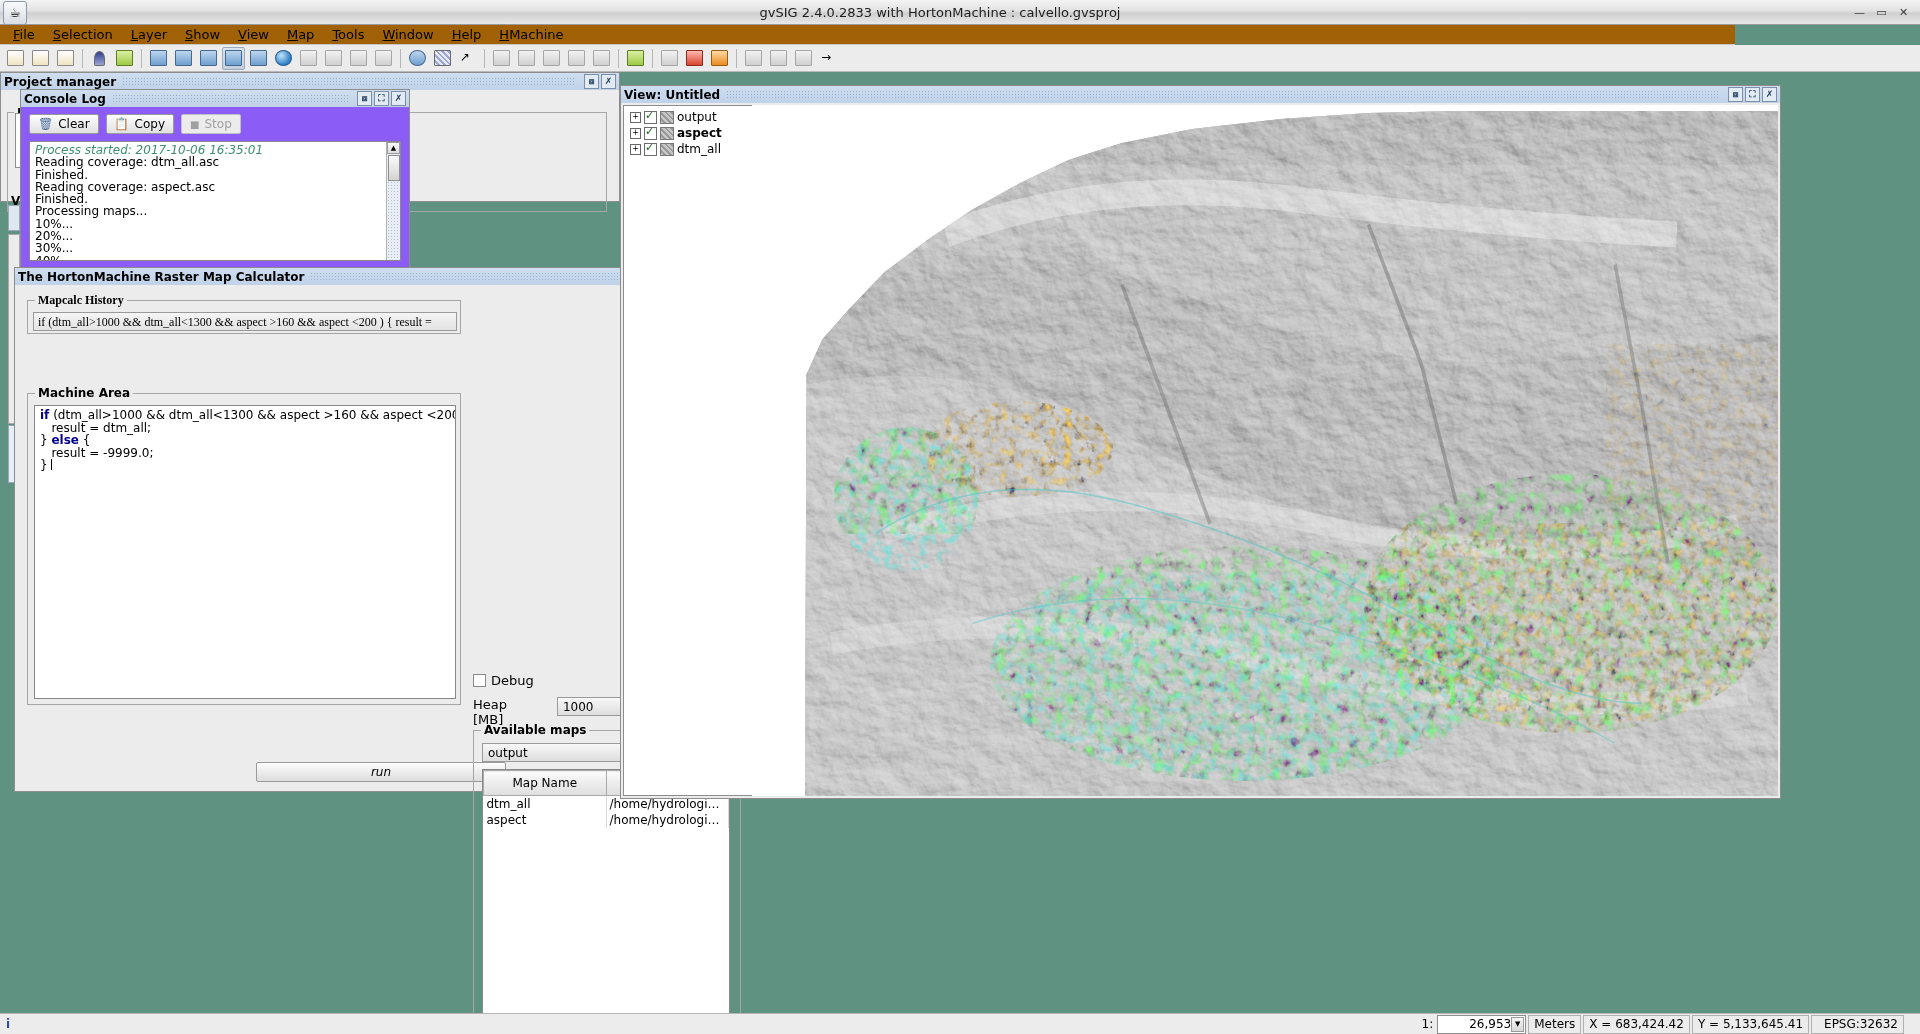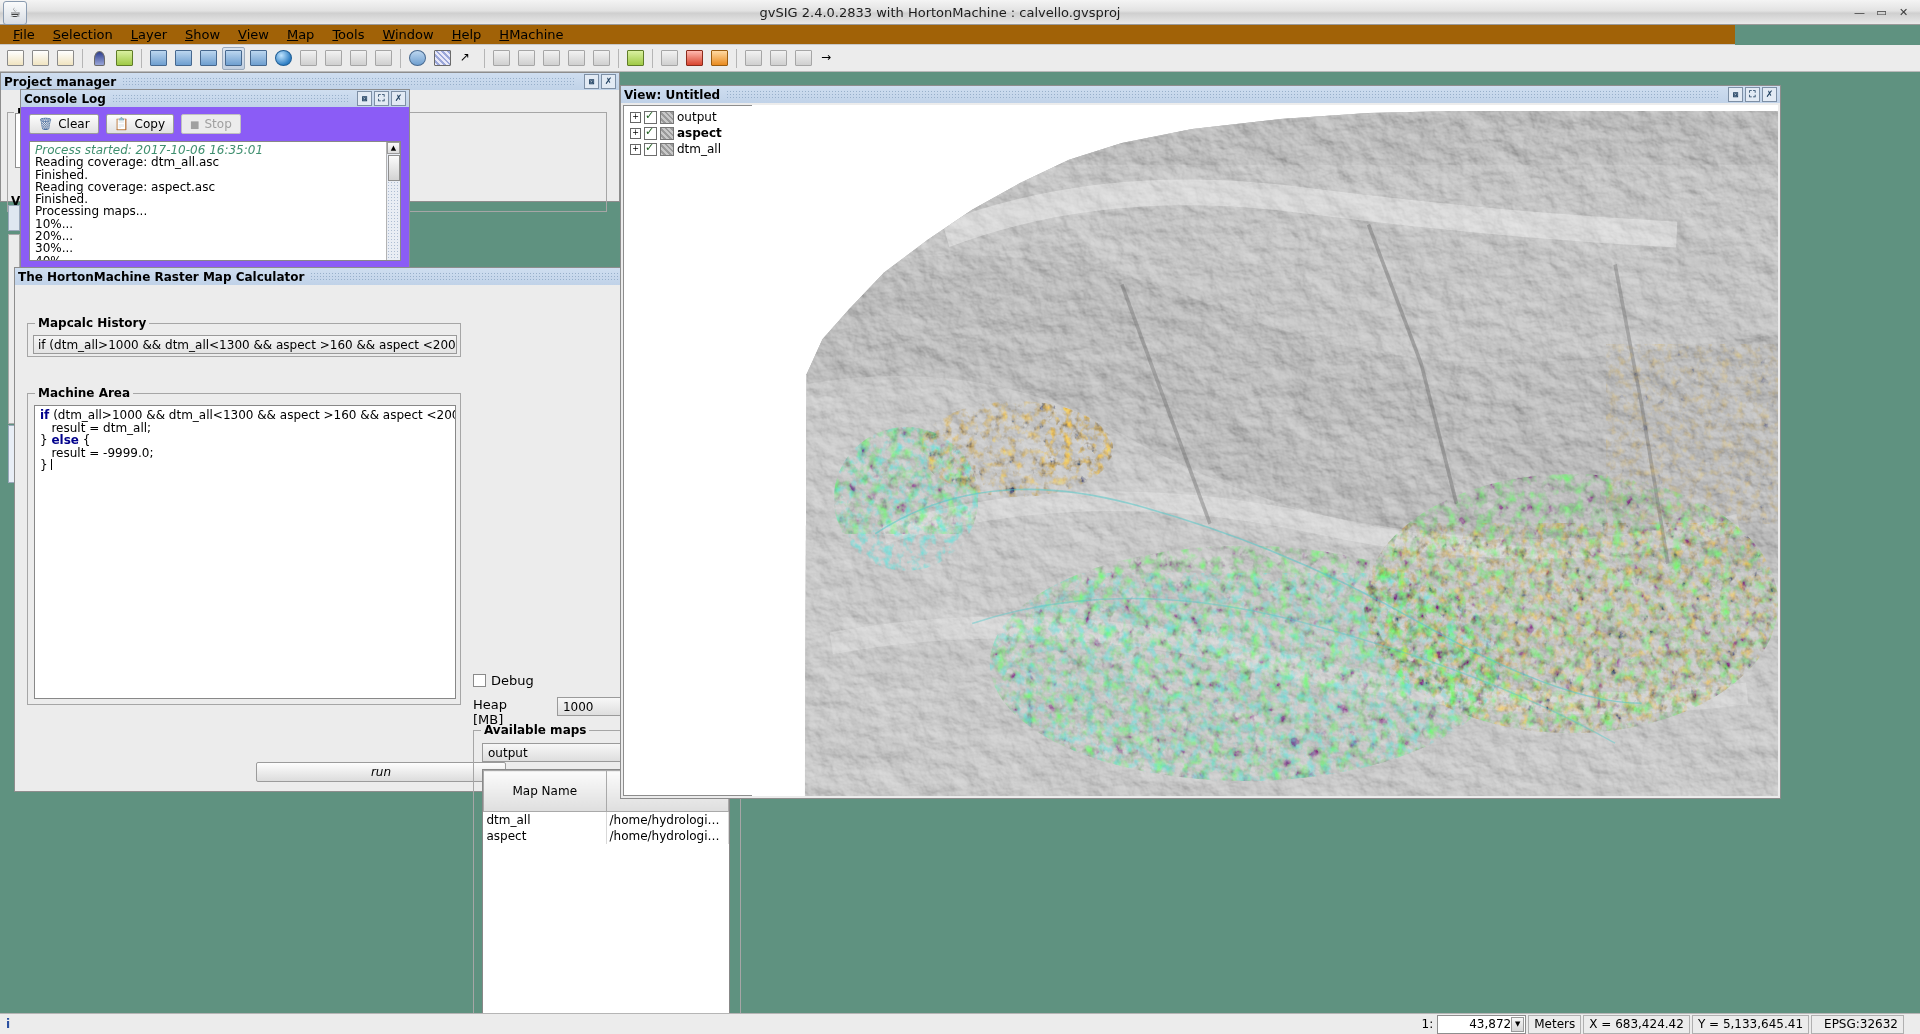--- a/index.html
+++ b/index.html
@@ -121,21 +121,21 @@
   }
   .combo .arrow{margin-left:auto;width:17px;height:100%;border-left:1px solid #b0b0b0;
     background:linear-gradient(to bottom,#f7f7f7,#d7d7d7);display:flex;align-items:center;justify-content:center;font-size:8px;}
   .plusbtn{
     border:1px solid #9a9a9a;background:linear-gradient(to bottom,#fdfdfd,#e1e1e1);
     display:flex;align-items:center;justify-content:center;font-size:13px;box-sizing:border-box;
   }
   table.maps{border-collapse:collapse;width:100%;font-size:12px;table-layout:fixed;}
   table.maps th{
     background:linear-gradient(to bottom,#fbfbfb,#dedede);border:1px solid #a9a9a9;
-    font-weight:normal;height:16px;padding:12px;
+    font-weight:normal;height:16px;padding:4px;
   }
   table.maps td{border-right:1px solid #d8d8d8;padding:1px 3px;height:14px;
     overflow:hidden;white-space:nowrap;text-overflow:ellipsis;}
   .runbtn{
     border:1px solid #9b9b9b;border-radius:2px;
     background:linear-gradient(to bottom,#fdfdfd,#dcdcdc);
     font-size:12px;display:flex;align-items:center;justify-content:center;
   }
   .chk{width:11px;height:11px;border:1px solid #8a8a8a;background:#fff;display:inline-block;vertical-align:-1px;}
 
@@ -348,21 +348,21 @@
 
 <div class="abs" id="mapcalc">
   <div class="win-title">
     <span>The HortonMachine Raster Map Calculator</span>
     <span class="dots"></span>
     <span class="win-btn">⧈</span>
     <span class="win-btn">⛶</span>
     <span class="win-btn">✗</span>
   </div>
 
-  <div class="abs grp" style="left:12px;top:38px;width:434px;height:34px;">
+  <div class="abs grp" style="left:12px;top:15px;width:434px;height:34px;font-family:Liberation Serif, serif;">
     <span class="legend">Mapcalc History</span>
     <div class="abs textfield" style="left:5px;top:11px;width:424px;height:19px;">if (dtm_all&gt;1000 &amp;&amp; dtm_all&lt;1300 &amp;&amp; aspect &gt;160 &amp;&amp; aspect &lt;200 )  {    result =</div>
   </div>
 
   <div class="abs grp" style="left:12px;top:74px;width:434px;height:312px;">
     <span class="legend">Machine Area</span>
     <div class="abs codearea" style="left:6px;top:11px;width:422px;height:294px;"><span class="kw">if</span><span> (dtm_all&gt;1000 &amp;&amp; dtm_all&lt;1300 &amp;&amp; aspect &gt;160 &amp;&amp; aspect &lt;200 ) {</span>
 <span>   result = dtm_all;</span>
 <span>}&nbsp;<span class="kw">else</span> {</span>
 <span>   result = -9999.0;</span>
@@ -555,20 +555,20 @@
       </g>
     </svg>
   </div>
 </div>
 
 <div class="abs" id="statusbar">
   <span style="margin:0 6px;color:#2a4fa0;font-weight:bold;">i</span>
   <span style="flex:1;"></span>
   <span style="margin-right:4px;">1:</span>
   <span class="sb-cell sb-white" style="width:68px;justify-content:flex-end;padding-right:14px;position:relative;">
-    <span>43,872</span>
+    <span>26,953</span>
     <span style="position:absolute;right:1px;top:1px;width:11px;height:13px;border:1px solid #9a9a9a;background:linear-gradient(to bottom,#f7f7f7,#d7d7d7);font-size:7px;display:flex;align-items:center;justify-content:center;">▼</span>
   </span>
   <span class="sb-cell">Meters</span>
   <span class="sb-cell">X = 683,424.42</span>
   <span class="sb-cell">Y = 5,133,645.41</span>
   <span class="sb-cell" style="margin-right:16px;padding-left:12px;">EPSG:32632</span>
 </div>
 
 </body></html>

